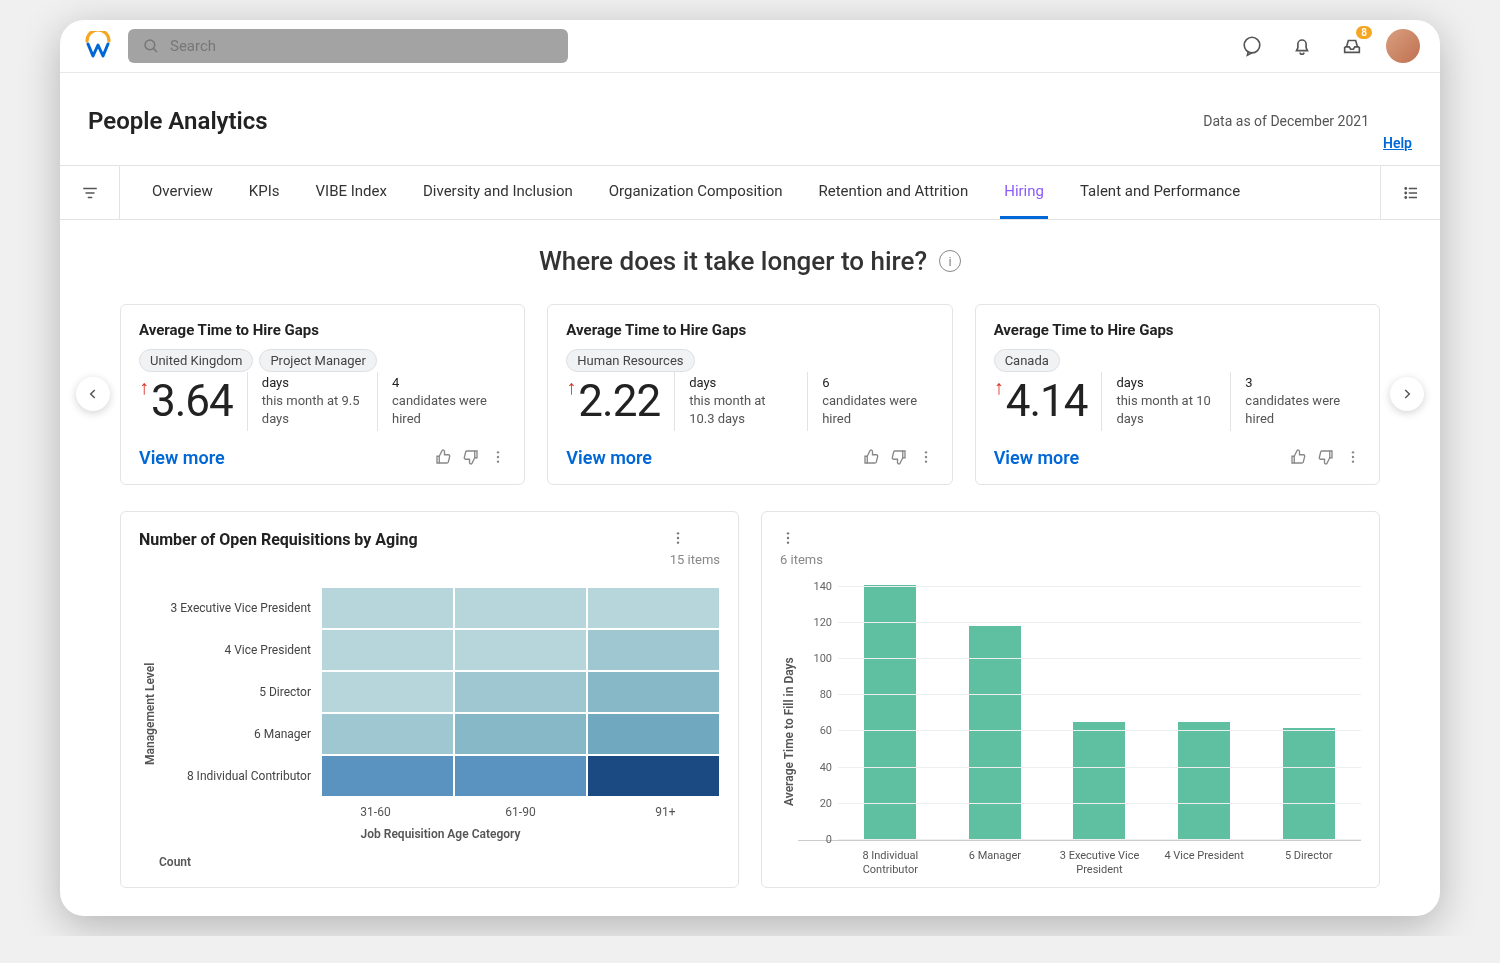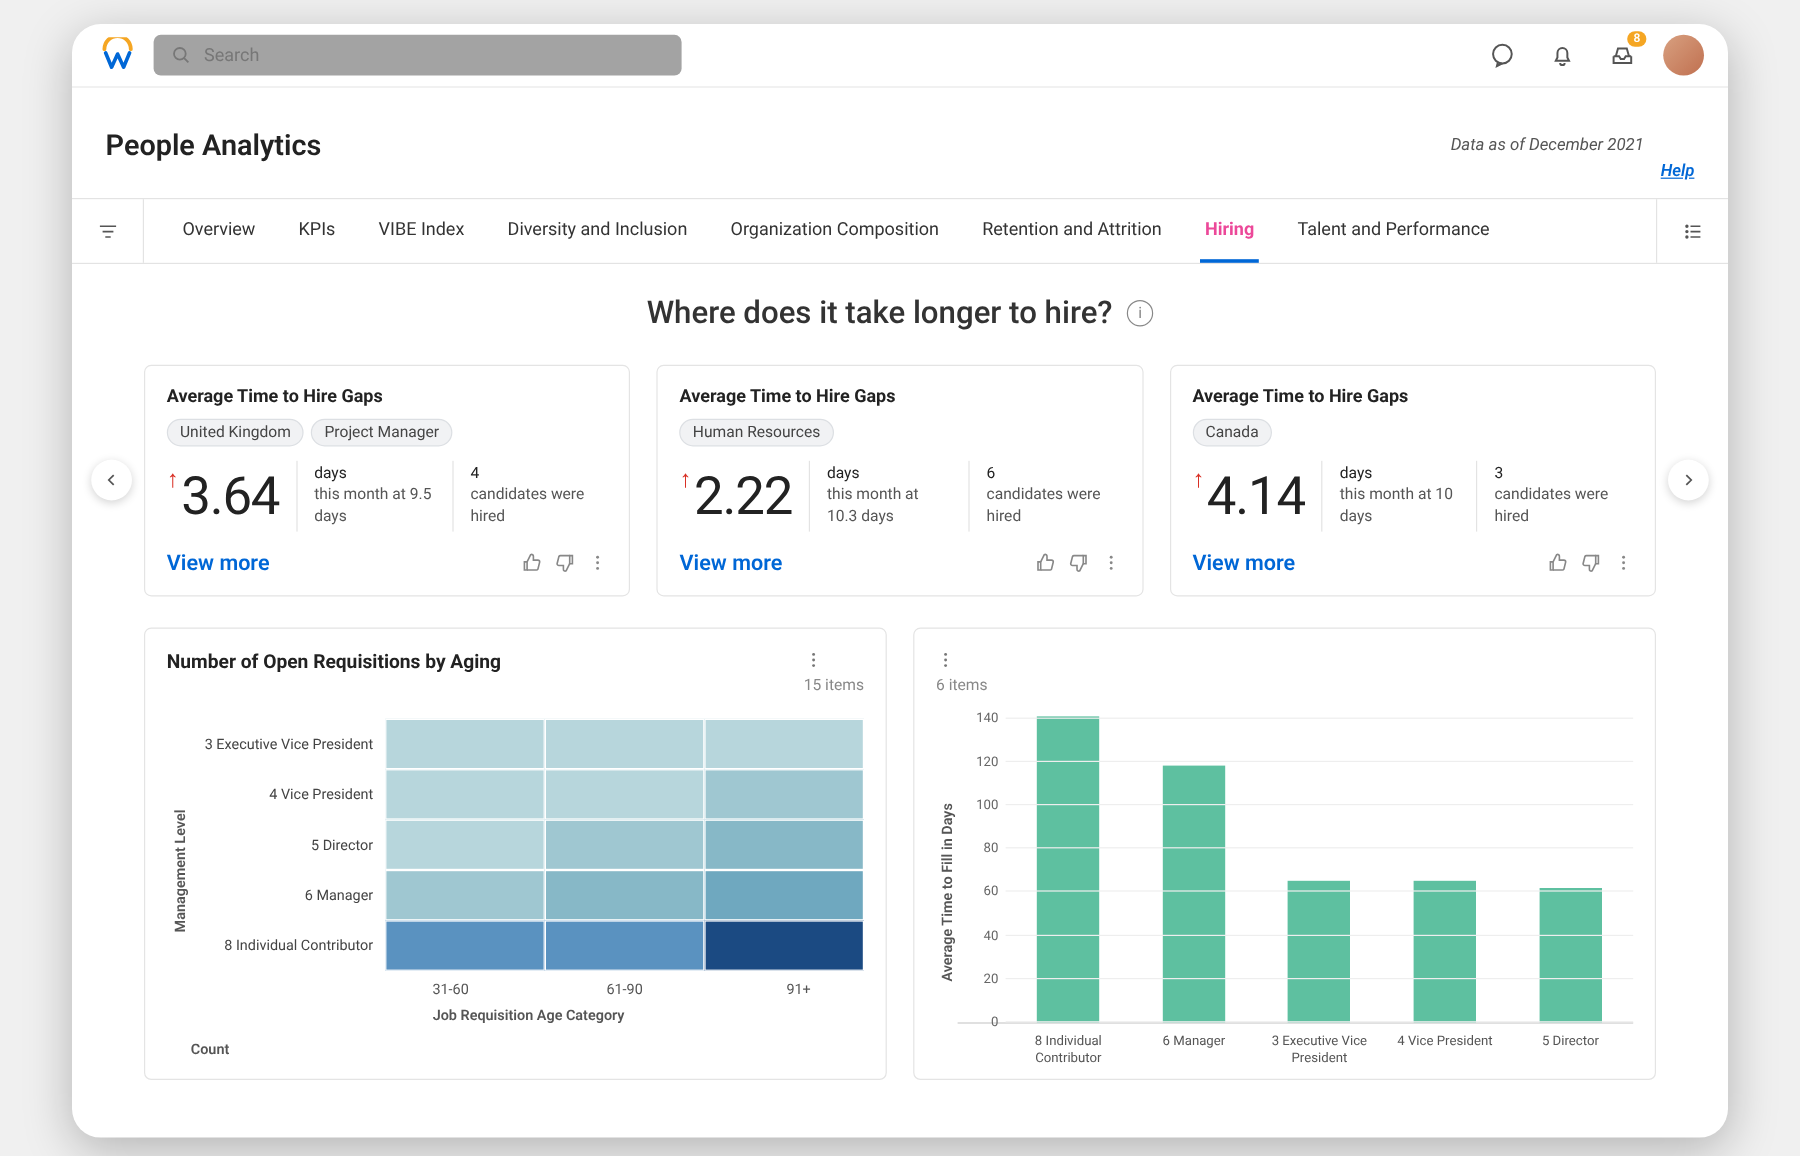--- a/index.html
+++ b/index.html
@@ -10,40 +10,40 @@
 .search-box { flex: 0 0 440px; background: #a3a3a3; border-radius: 6px; display: flex; align-items: center; padding: 8px 14px; gap: 10px; }
 .search-box input { border: none; background: transparent; outline: none; font-size: 15px; flex: 1; color: #333; }
 .search-box input::placeholder { color: #777; }
 .topbar-spacer { flex: 1; }
 .topbar-icons { display: flex; align-items: center; gap: 18px; }
 .icon-btn { width: 32px; height: 32px; display: flex; align-items: center; justify-content: center; cursor: pointer; color: #555; position: relative; }
 .badge { position: absolute; top: -4px; right: -4px; background: #f5a623; color: #fff; border-radius: 8px; font-size: 10px; padding: 1px 5px; font-weight: 600; }
 .avatar { width: 34px; height: 34px; border-radius: 50%; background: linear-gradient(135deg,#d8a080,#c07050); display:flex;align-items:center;justify-content:center;color:#fff;font-size:13px;font-weight:600; }
 .header-row { display: flex; align-items: center; justify-content: space-between; padding: 18px 28px 14px; }
 .page-title { font-size: 24px; font-weight: 600; color: #222; }
-.header-right { display: flex; align-items: center; gap: 14px; font-size: 14px; font-style: italic; }
+.header-right { display: flex; align-items: center; gap: 14px; font-size: 14px; }
 .data-asof { color: #555; }
 .help-link { color: #0067d6; font-weight: 600; text-decoration: underline; cursor: pointer; margin-top: 44px; }
 .tab-row { display: flex; align-items: center; border-top: 1px solid #e3e3e3; border-bottom: 1px solid #e3e3e3; }
 .tab-side { width: 60px; display: flex; align-items: center; justify-content: center; color: #555; border-right: 1px solid #e3e3e3; align-self: stretch; cursor:pointer;}
 .tab-side.right { border-right: none; border-left: 1px solid #e3e3e3; }
 .tabs { display: flex; gap: 28px; padding: 0 28px; flex: 1; }
 .tab { padding: 16px 4px; font-size: 15px; color: #333; cursor: pointer; border-bottom: 3px solid transparent; white-space: nowrap; }
-.tab.active { color: #ec4899; border-bottom-color: #0067d6; font-weight: 700; }
-.content { padding: 26px 60px 48px; position: relative; }
+.tab.active { color: #8b5cf6; border-bottom-color: #0067d6; font-weight: 400; }
+.content { padding: 26px 60px 28px; position: relative; }
 .section-title-row { display: flex; align-items: center; justify-content: center; gap: 12px; margin-bottom: 28px; }
 .section-title { font-size: 26px; color: #333; font-weight: 500; }
 .info-circle { width: 22px; height: 22px; border: 1.5px solid #888; border-radius: 50%; display: flex; align-items: center; justify-content: center; font-size: 13px; color: #888; cursor:pointer;}
 .cards-row { display: flex; gap: 22px; position: relative; }
 .carousel-btn { position: absolute; top: 50%; transform: translateY(-50%); width: 34px; height: 34px; border-radius: 50%; background: #fff; box-shadow: 0 2px 8px rgba(0,0,0,0.18); display: flex; align-items: center; justify-content: center; color: #555; cursor: pointer; z-index: 2; }
 .carousel-btn.left { left: -44px; }
 .carousel-btn.right { right: -44px; }
 .card { flex: 1; border: 1px solid #e4e4e4; border-radius: 6px; padding: 16px 18px; display: flex; flex-direction: column; min-width: 0; }
 .card-title { font-size: 15px; font-weight: 700; color: #222; margin-bottom: 10px; }
-.chips { display: flex; gap: 6px; flex-wrap: wrap; margin-bottom: 12px; }
+.chips { display: flex; gap: 6px; flex-wrap: wrap; }
 .chip { background: #f1f2f4; border: 1px solid #dcdfe3; border-radius: 14px; padding: 3px 10px; font-size: 13px; color: #444; }
 .metric-row { display: flex; align-items: stretch; gap: 0; }
 .big-metric { display: flex; align-items: center; gap: 2px; padding-right: 14px; }
 .arrow-up { color: #d93025; font-size: 20px; transform: translateY(-14px); }
 .big-number { font-size: 44px; font-weight: 400; color: #222; letter-spacing: -1px; }
 .metric-col { border-left: 1px solid #e3e3e3; padding: 2px 14px; display: flex; flex-direction: column; justify-content: center; font-size: 13px; color: #555; line-height: 1.4; }
 .metric-col .bold { color: #222; }
 .card-footer { display: flex; align-items: center; justify-content: space-between; margin-top: 16px; }
 .view-more { color: #0067d6; font-weight: 600; font-size: 18px; cursor: pointer; }
 .card-actions { display: flex; align-items: center; gap: 10px; color: #777; }

